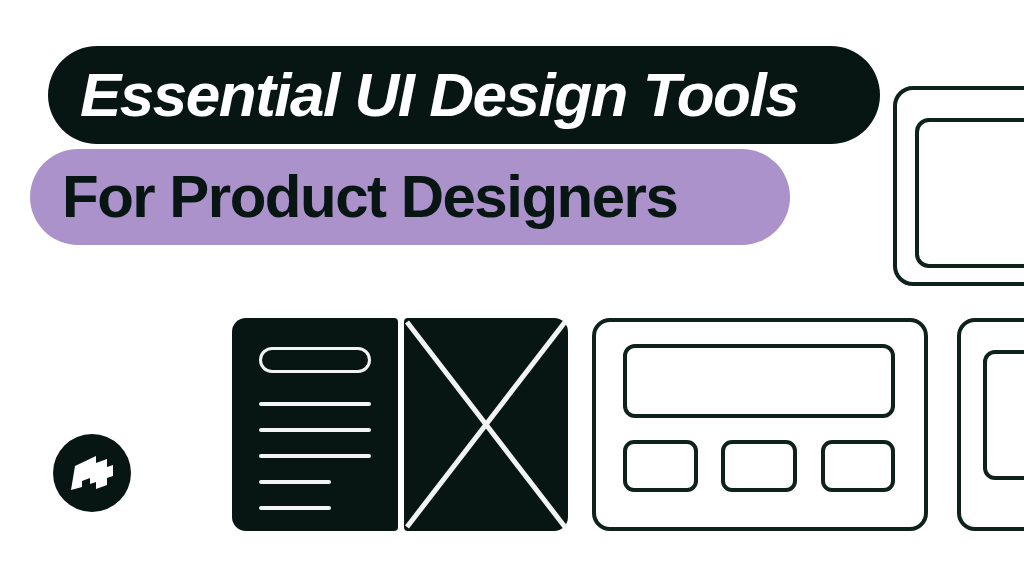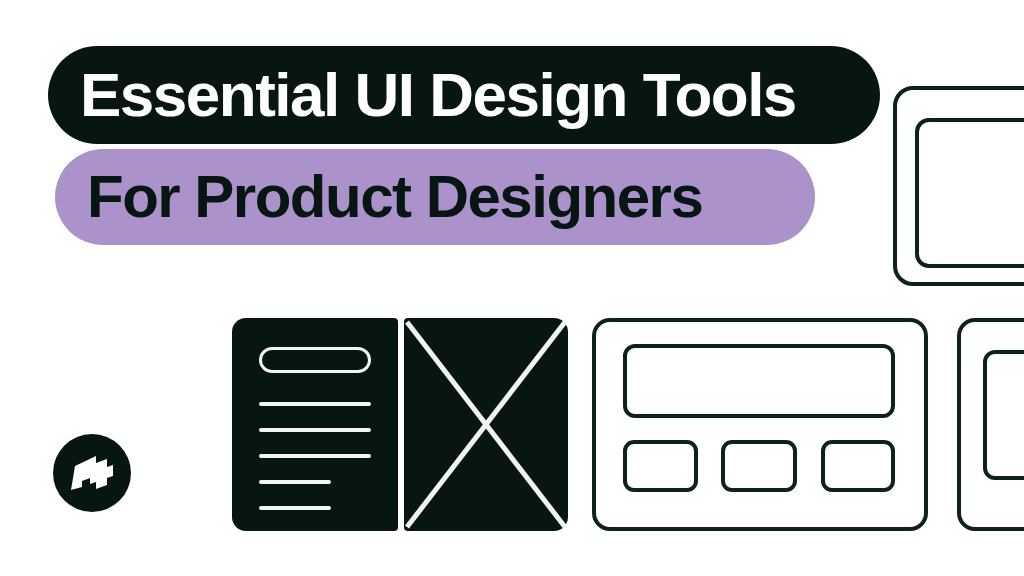--- a/index.html
+++ b/index.html
@@ -27,23 +27,24 @@
     white-space: nowrap;
   }
   #pill-dark {
     left: 48px;
     top: 46px;
     width: 832px;
     height: 98px;
     background: #071613;
     border-radius: 49px;
     padding-left: 32px;
+    font-style: italic;
   }
   #pill-purple {
-    left: 55px;
+    left: 30px;
     top: 149px;
     width: 760px;
     height: 96px;
     background: #ab92ca;
     border-radius: 48px;
     padding-left: 32px;
   }
   .headline {
     font-family: "Liberation Sans", sans-serif;
     font-weight: bold;

